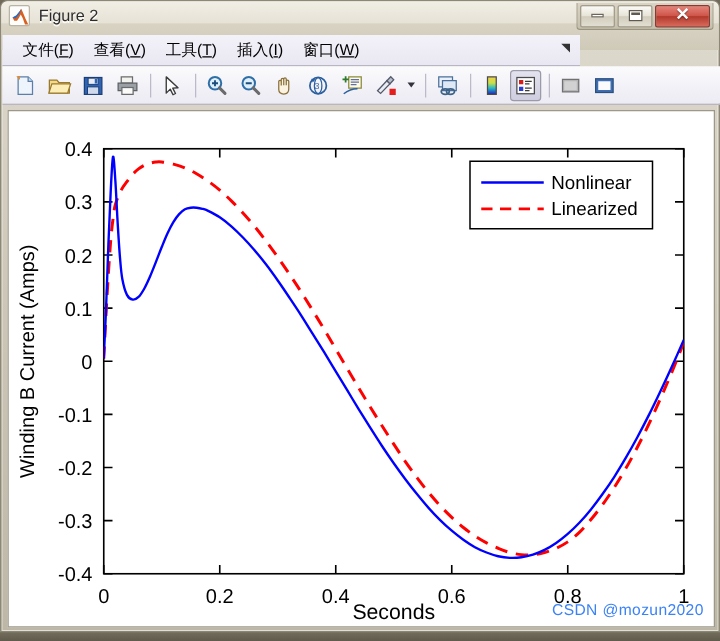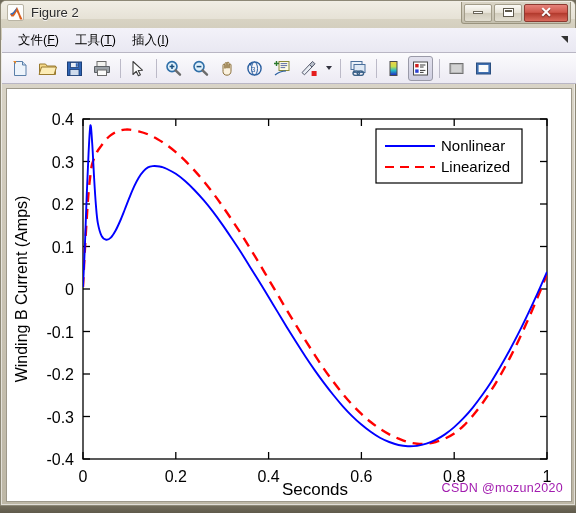--- a/index.html
+++ b/index.html
@@ -77,21 +77,21 @@
   .gl-close {
     color: #fff; font-size: 14px; font-weight: bold;
     font-family: "Liberation Serif", serif;
     text-shadow: 0 1px 1px rgba(0,0,0,0.5);
     line-height: 1;
   }
 
   
   #menubar {
     position: absolute; left: 1px; top: 27px;
-    width: 574px; height: 25px;
+    width: 462px; height: 25px;
     background: linear-gradient(to bottom, #f3f2f9 0%, #e9e8f2 100%);
     border-bottom: 1px solid #b9b6c4;
     display: flex; align-items: center;
     padding-left: 8px;
   }
   .menu-item {
     font-size: 12.5px; color: #000;
     padding: 3px 8px;
     white-space: nowrap;
     cursor: default;
@@ -149,21 +149,21 @@
     width: 566px; height: 414px;
     background: #ffffff;
     border: 1px solid #9d988a;
   }
   #figsvg { display: block; }
 
   #watermark {
     position: absolute;
     right: 8px; bottom: 6px;
     font-size: 12.5px;
-    color: #a21caf;
+    color: #3b82f6;
     letter-spacing: 0.3px;
     white-space: nowrap;
   }
 
   
   #desktop-strip {
     position: absolute; left: 0; top: 506px;
     width: 576px; height: 7px;
     background: linear-gradient(to bottom, #726c5b, #5f5a4b);
   }
@@ -192,22 +192,24 @@
         <span class="gl-max"></span>
       </div>
       <div class="wbtn close">
         <span class="gl-close">✕</span>
       </div>
     </div>
   </div>
 
   <div id="menubar">
     <div class="menu-item"><span>文件(</span><u>F</u><span>)</span></div>
+    <div class="menu-item"><span>查看(</span><u>V</u><span>)</span></div>
     <div class="menu-item"><span>工具(</span><u>T</u><span>)</span></div>
     <div class="menu-item"><span>插入(</span><u>I</u><span>)</span></div>
+    <div class="menu-item"><span>窗口(</span><u>W</u><span>)</span></div>
     <div id="menu-overflow">
       <svg width="9" height="9" viewBox="0 0 9 9">
           <path d="M1 1 L8 1 L8 8 Z" fill="#333"></path>
         </svg>
     </div>
   </div>
 
   <div id="toolbar">
 
     <div class="tb">

